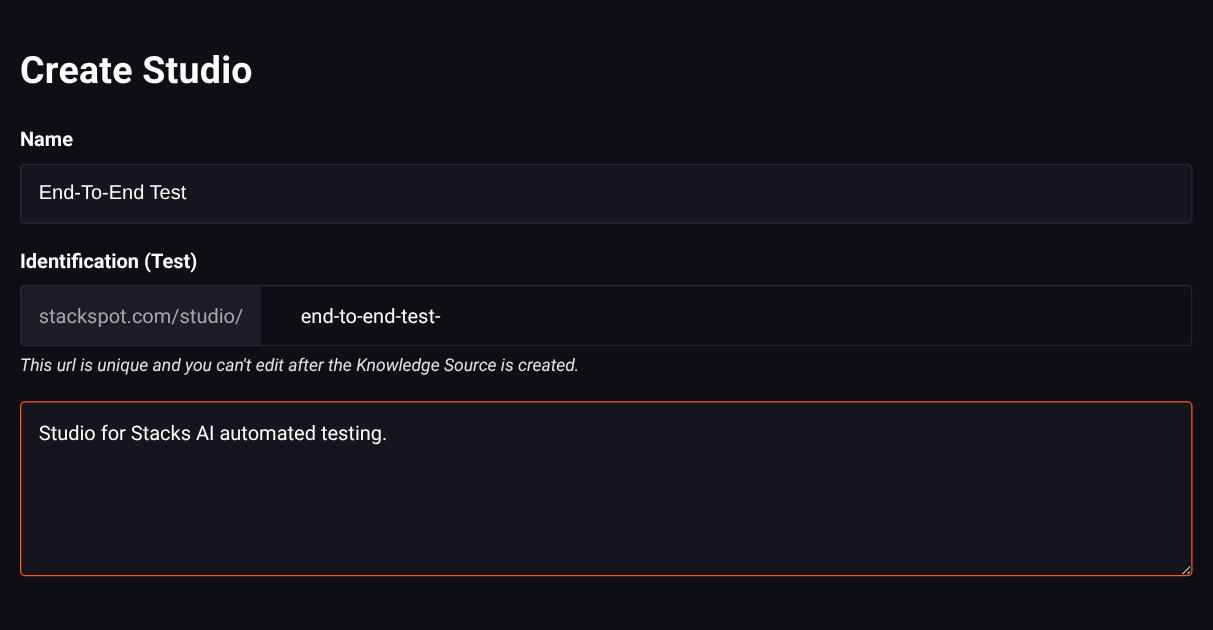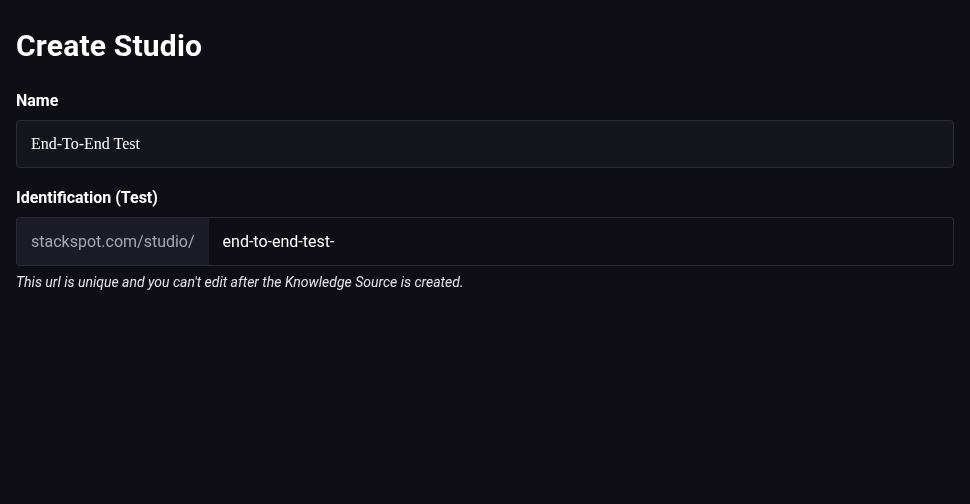--- a/index.html
+++ b/index.html
@@ -13,42 +13,42 @@
       font-family: -apple-system, BlinkMacSystemFont, "Segoe UI", Roboto, "Helvetica Neue", Arial, sans-serif;
       width: 970px;
       height: 504px;
       padding: 20px 16px;
       overflow: hidden;
     }
     .page-title {
       font-size: 30px;
       font-weight: 700;
       margin-bottom: 28px;
-      margin-top: 8px;
+      margin-top: 19px;
       letter-spacing: 0.2px;
     }
     .form-group {
       margin-bottom: 20px;
     }
     .form-label {
       display: block;
       font-size: 16px;
       font-weight: 700;
       margin-bottom: 10px;
       color: #ffffff;
     }
     .text-input {
       width: 100%;
       background-color: #15151d;
       border: 1px solid #2a2a35;
       border-radius: 4px;
       padding: 14px 14px;
       font-size: 16px;
       color: #ffffff;
-      font-family: Liberation Serif, serif;
+      font-family: Liberation Sans, sans-serif;
       outline: none;
     }
     .slug-row {
       display: flex;
       align-items: stretch;
       width: 100%;
     }
     .slug-prefix {
       background-color: #1c1c26;
       border: 1px solid #2a2a35;
@@ -60,21 +60,21 @@
       white-space: nowrap;
       display: flex;
       align-items: center;
     }
     .slug-input {
       flex: 1;
       background-color: #0e0e14;
       border: 1px solid #2a2a35;
       border-left: none;
       border-radius: 0 4px 4px 0;
-      padding: 14px 14px;
+      padding: 14px 32px;
       font-size: 16px;
       color: #ffffff;
       font-family: inherit;
       outline: none;
     }
     .helper-text {
       font-size: 14px;
       color: #e4e4e8;
       margin-top: 8px;
       font-style: italic;
@@ -110,13 +110,14 @@
 <div class="form-group">
   <label class="form-label">Identification (Test)</label>
   <div class="slug-row">
     <div class="slug-prefix">stackspot.com/studio/</div>
     <input type="text" class="slug-input" value="end-to-end-test-" style="">
   </div>
   <div class="helper-text">This url is unique and you can't edit after the Knowledge Source is created.</div>
 </div>
 
 <div class="form-group">
+  <textarea class="description-textarea" style="">Studio for Stacks AI automated testing.</textarea>
 </div>
 
 </body></html>

